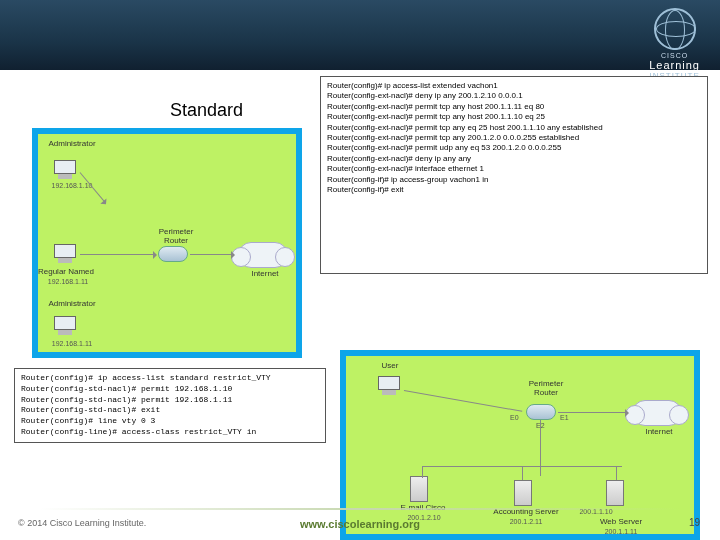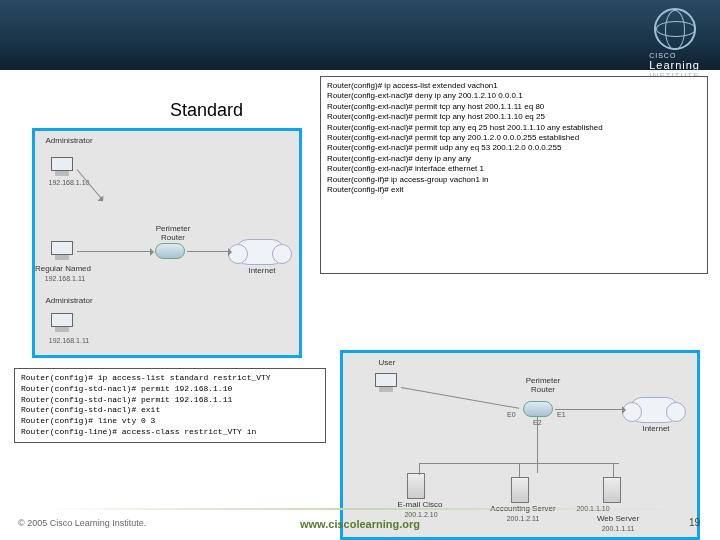--- a/index.html
+++ b/index.html
@@ -1,31 +1,31 @@
 <!DOCTYPE html>
 <html><head>
 <meta charset="utf-8">
 <style>
   * { box-sizing: border-box; margin: 0; padding: 0; }
   html, body { width: 720px; height: 540px; font-family: Arial, sans-serif; background: #fff; overflow: hidden; }
   .header { width: 720px; height: 70px; background: linear-gradient(#2a4a63,#1a3448 60%,#102030); color: #fff; position: relative; }
   .title { position: absolute; left: 22px; top: 18px; font-size: 26px; font-weight: 400; }
-  .logo { position: absolute; right: 20px; top: 8px; text-align: left; }
+  .logo { position: absolute; right: 20px; top: 8px; text-align: center; }
   .logo-globe { width: 42px; height: 42px; border: 2px solid #9fc0d8; border-radius: 50%; margin: 0 auto; position: relative; }
   .logo-globe::before { content:""; position:absolute; left:50%; top:0; width:18px; height:38px; border:1px solid #9fc0d8; border-radius:50%; transform:translateX(-50%);}
   .logo-globe::after { content:""; position:absolute; top:50%; left:0; width:38px; height:14px; border:1px solid #9fc0d8; border-radius:50%; transform:translateY(-50%);}
   .logo-cisco { font-size:7px; letter-spacing:1px; color:#cde; margin-top:2px;}
   .logo-learn { font-size:11px; letter-spacing:1px; color:#fff; }
   .logo-inst { font-size:8px; letter-spacing:1px; color:#9fc0d8;}
   .stage { position: relative; width: 720px; height: 430px; }
   .label-std { position:absolute; left:170px; top:30px; font-size:18px; }
   .label-ext { position:absolute; left:440px; top:255px; font-size:18px; }
   .codebox1 { position:absolute; left:320px; top:6px; width:388px; height:198px; border:1px solid #555; padding:4px 6px; font-family: Liberation Sans, sans-serif; font-size:8px; line-height:1.3; white-space:pre-wrap; background:#fff; }
   .codebox2 { position:absolute; left:14px; top:298px; width:312px; border:1px solid #555; padding:4px 6px; font-family:"Courier New",monospace; font-size:8px; line-height:1.35; white-space:pre-wrap; background:#fff;}
-  .diagram { position:absolute; border:3px solid #0ea5e9; background:#e5e5e5; }
+  .diagram { position:absolute; border:6px solid #0ea5e9; background:#bef264; }
   #diag1 { left:32px; top:58px; width:270px; height:230px; }
   #diag2 { left:340px; top:280px; width:360px; height:190px; }
   .node-lbl { position:absolute; font-size:8px; color:#333; text-align:center; line-height:1.1;}
   .tiny { font-size:7px; color:#555;}
   .pc { position:absolute; width:26px; height:22px; }
   .pc .mon{ width:22px;height:14px;border:1px solid #666;background:#e8eef3;margin:0 auto;}
   .pc .base{ width:14px;height:5px;background:#bbb;margin:0 auto;}
   .router { position:absolute; width:30px; height:16px; border-radius:8px; background:linear-gradient(#dfeaf2,#a9c2d4); border:1px solid #6a8;}
   .cloud { position:absolute; width:50px; height:26px; background:#eef3f7; border:1px solid #aac; border-radius:14px;}
   .cloud::before{content:"";position:absolute;left:-8px;top:4px;width:18px;height:18px;background:#eef3f7;border:1px solid #aac;border-radius:50%;}
@@ -144,16 +144,16 @@
     <div class="line" style="left:76px; top:110px; width:200px"></div>
     <div class="line" style="left:76px; top:110px; width:1px; height:12px; background:#888"></div>
     <div class="line" style="left:176px; top:110px; width:1px; height:14px; background:#888"></div>
     <div class="line" style="left:270px; top:110px; width:1px; height:14px; background:#888"></div>
   </div>
 
 </div>
 
 <div class="footer">
   <div class="footbar"></div>
-  <div class="copy">© 2005 Cisco Learning Institute.</div>
+  <div class="copy">© 2014 Cisco Learning Institute.</div>
   <div class="url">www.ciscolearning.org</div>
   <div class="pagenum">19</div>
 </div>
 
 </body></html>

